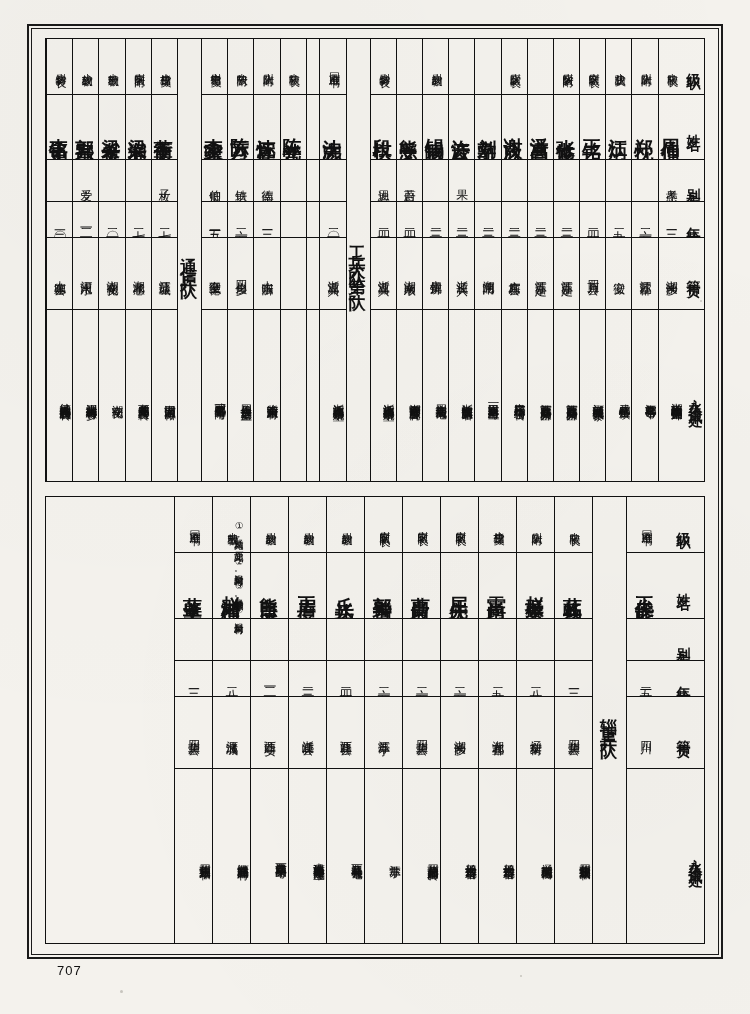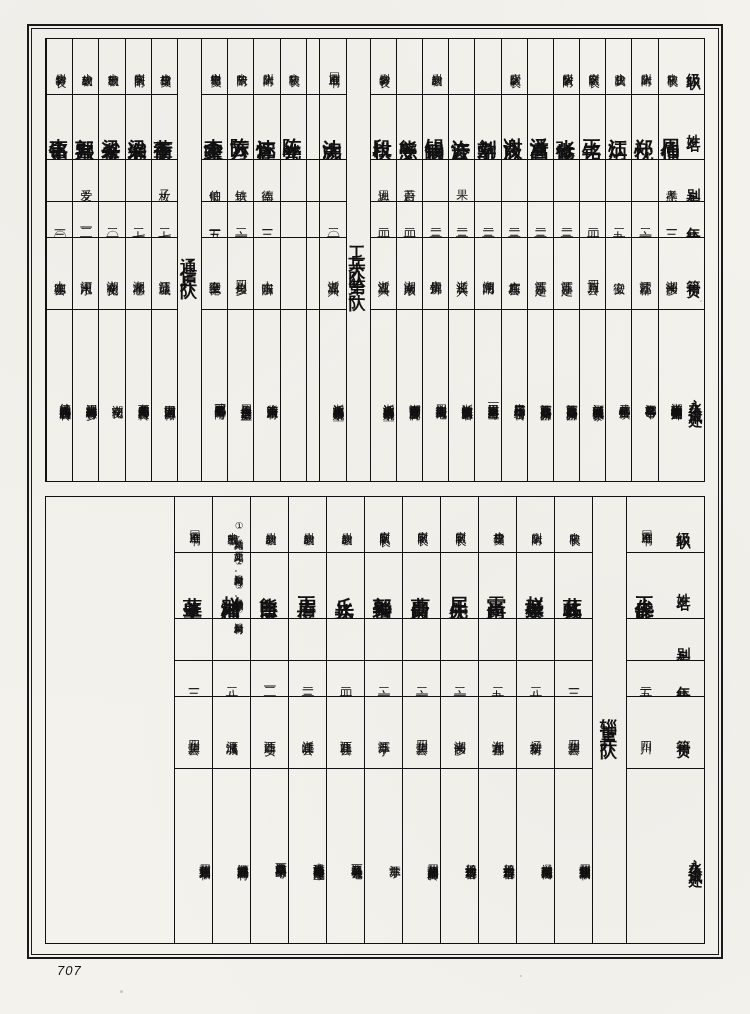--- a/index.html
+++ b/index.html
@@ -98,21 +98,20 @@
     left:232px;top:520px;
     height:170px;
     color:#111;
   }
   .pageno{
     position:absolute;
     left:57px;top:963px;
     font-size:13px;
     font-family:"Liberation Sans",sans-serif;
     letter-spacing:1px;
-    font-style:italic;
   }
   .speck{position:absolute;background:#9b978f;border-radius:50%;opacity:.5;}
 </style>
 </head>
 <body>
 
 <div class="page">
   <div class="frame"></div>
   <div class="inner-line"></div>
 

